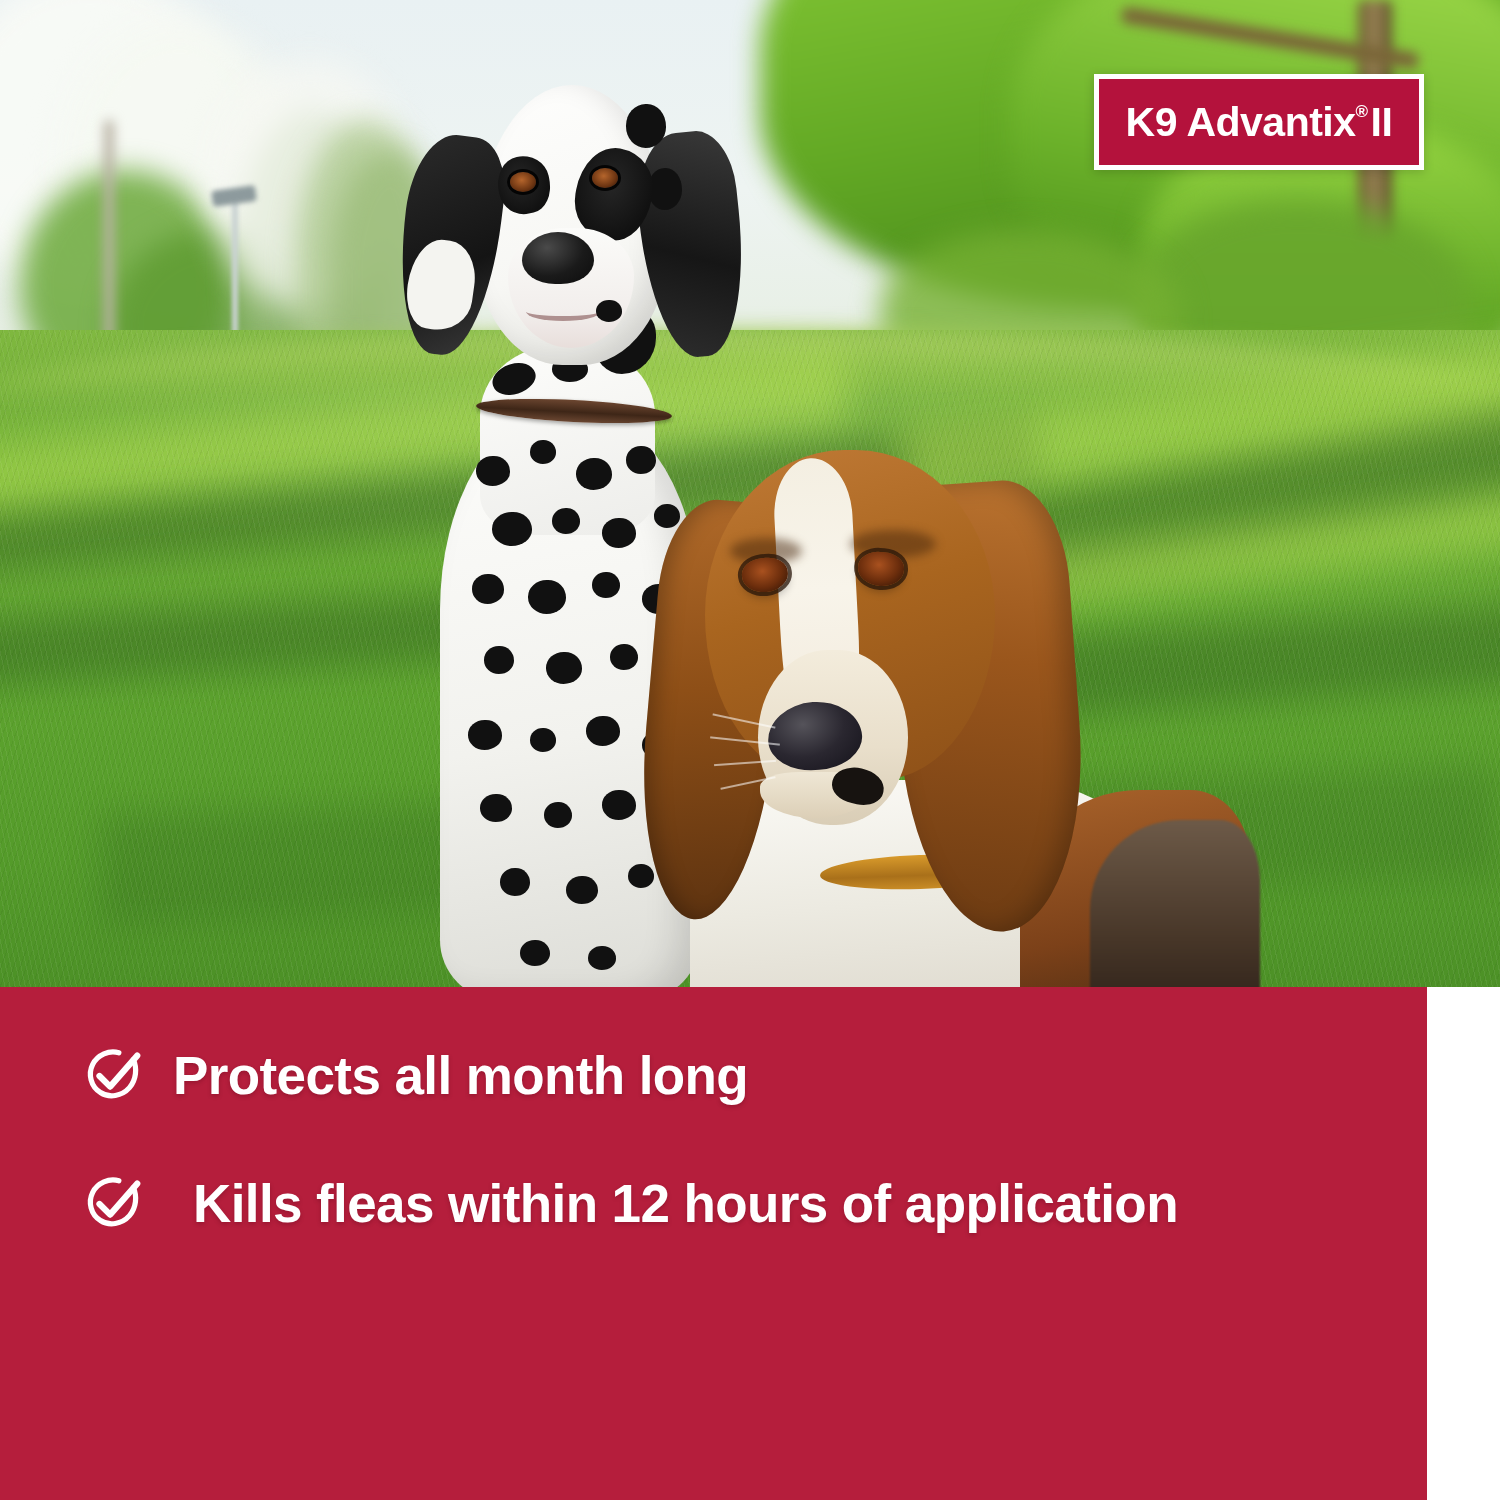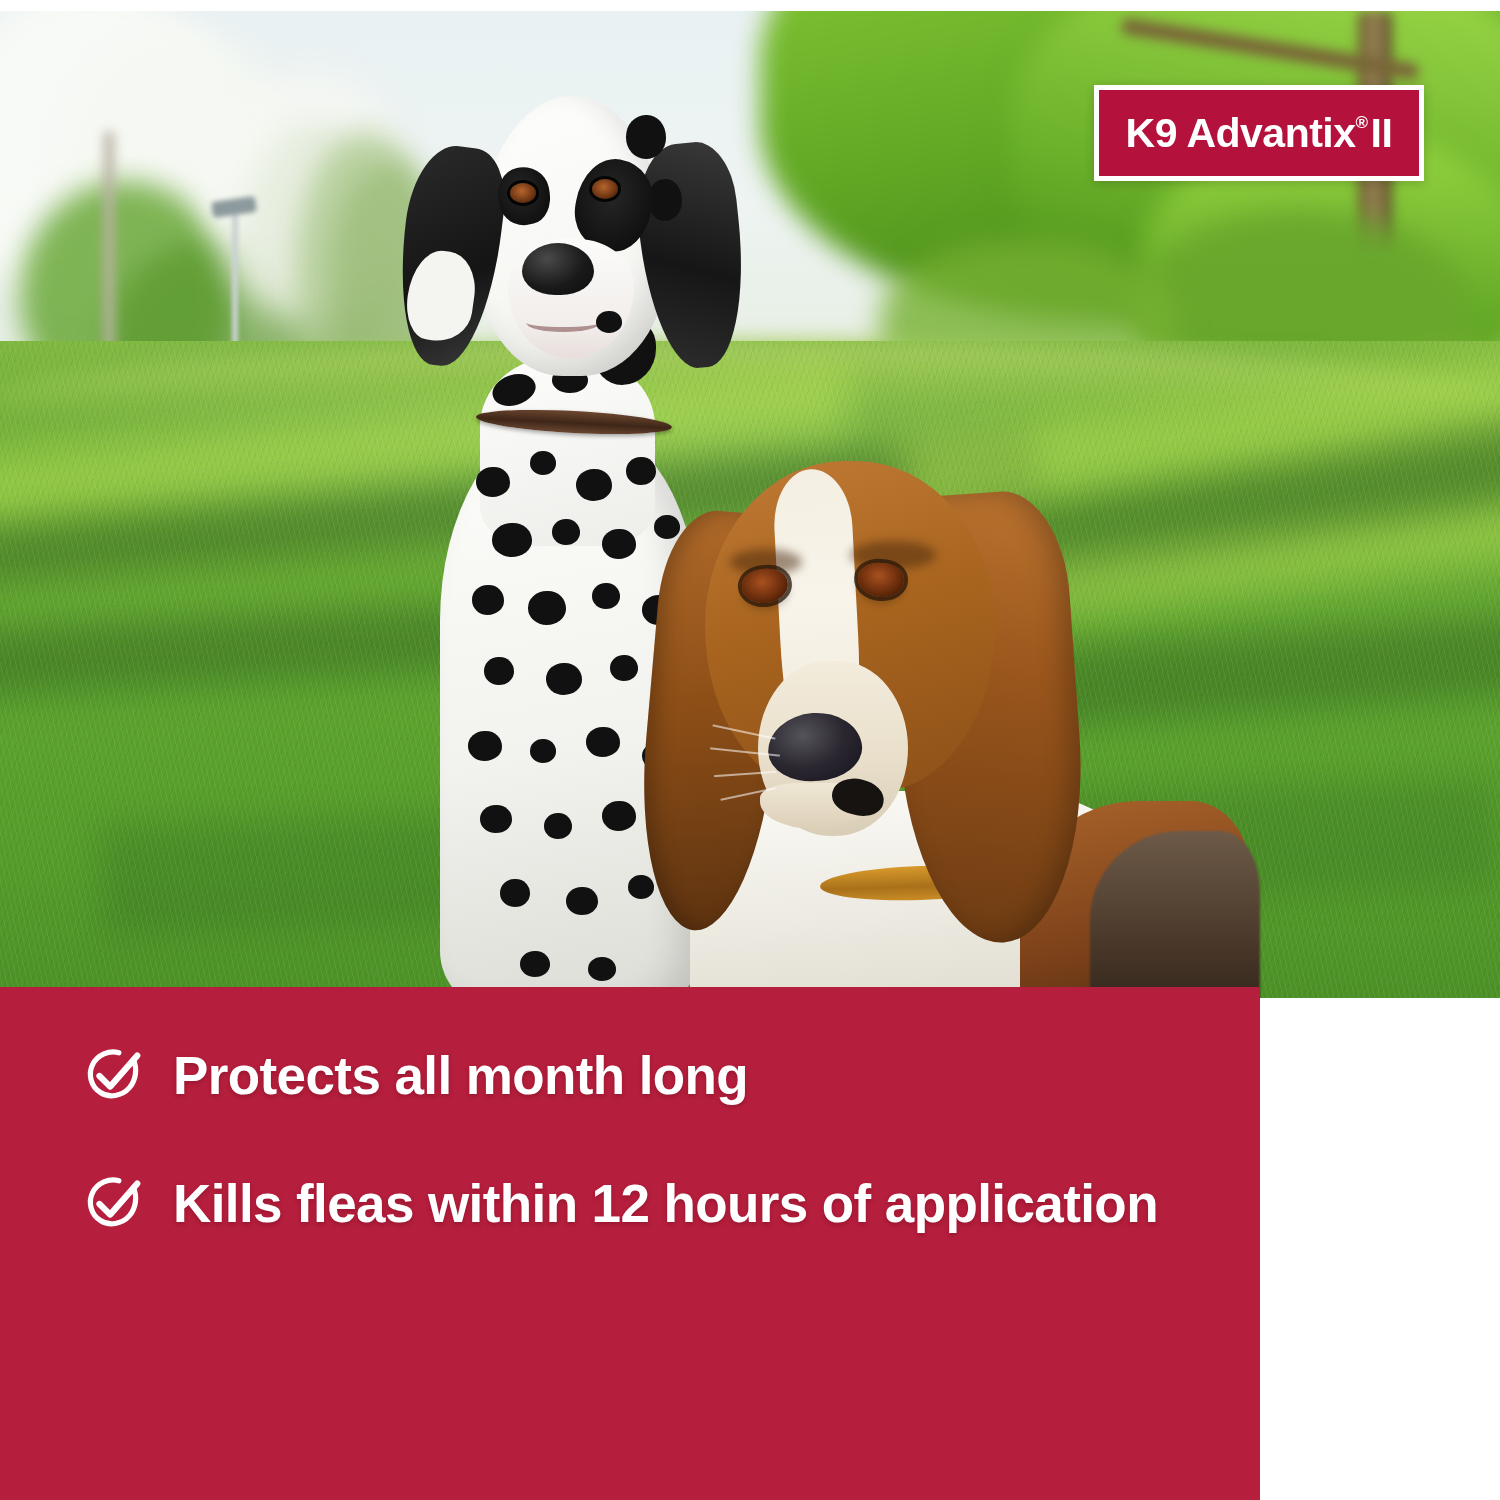--- a/index.html
+++ b/index.html
@@ -21,21 +21,20 @@
 
   
   .photo {
     position: absolute;
     left: 0;
     top: 0;
     width: 1500px;
     height: 987px;
     overflow: hidden;
     background: #14b8a6;
-    margin-top: 11px;
   }
 
   
   .sky {
     position: absolute;
     left: 0; top: 0;
     width: 1500px; height: 420px;
     background: linear-gradient(180deg, #e9f1f3 0%, #eef4f2 45%, #e3ecdd 100%);
   }
 
@@ -344,37 +343,38 @@
   }
   .logo-text .ii {
     margin-left: 3px;
   }
 
   
   .band {
     position: absolute;
     left: 0;
     top: 987px;
-    width: 1260px;
+    width: 1402px;
     height: 513px;
     background: #b51e3c;
+    padding-left: 25px;
   }
   .bullets {
     position: absolute;
     left: 83px;
     top: 56px;
     right: 40px;
   }
   .bullet {
     display: flex;
     align-items: center;
     height: 66px;
     margin-bottom: 62px;
   }
-  .bullet:last-child { margin-bottom: 10px; }
+  .bullet:last-child { margin-bottom: 10px; gap: 20px; }
 
   .check-icon {
     flex: 0 0 auto;
     width: 62px;
     height: 62px;
     margin-right: 28px;
   }
   .check-icon svg { display: block; width: 62px; height: 62px; }
 
   .bullet-text {

